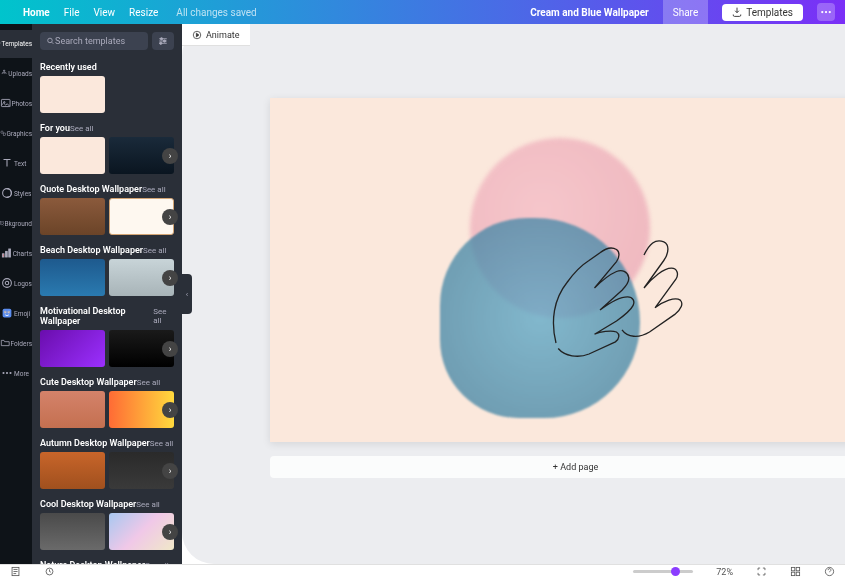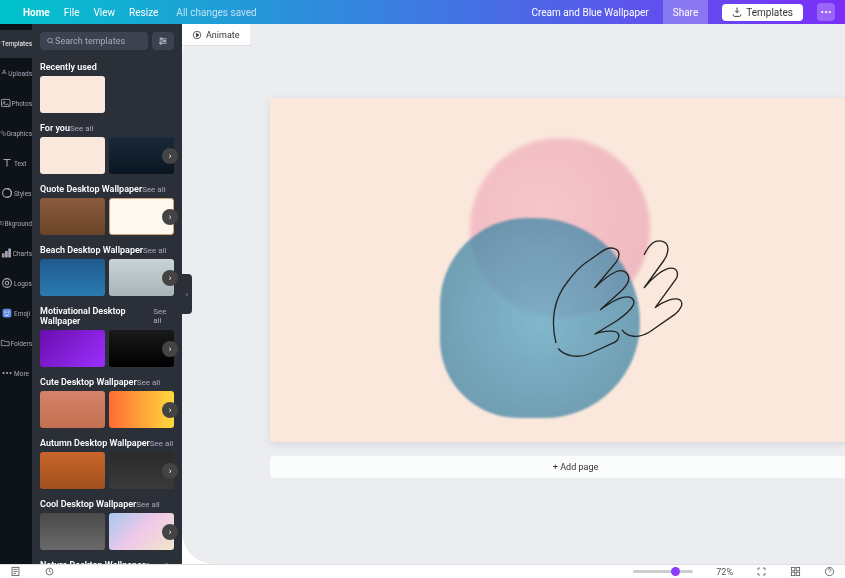--- a/index.html
+++ b/index.html
@@ -3,21 +3,21 @@
   <meta charset="utf-8">
   <style>
     * { margin: 0; padding: 0; box-sizing: border-box; font-family: -apple-system, BlinkMacSystemFont, "Segoe UI", Roboto, sans-serif; }
     body { width: 845px; height: 578px; overflow: hidden; background: #fff; display: flex; flex-direction: column; }
 
     
     .topbar { height: 24px; background: linear-gradient(90deg, #00c4cc, #7b2ff7); display: flex; align-items: center; padding: 0 10px; color: #fff; font-size: 10px; gap: 14px; }
     .topbar .menu-item { cursor: pointer; }
     .topbar .saved { opacity: 0.7; margin-left: 4px; }
     .topbar .spacer { flex: 1; }
-    .topbar .doc-title { font-weight: 400; }
+    .topbar .doc-title { font-weight: 700; }
     .topbar .share-btn { background: rgba(255,255,255,0.25); border-radius: 4px; padding: 15px 10px; cursor: pointer; }
     .topbar .download-btn { background: #fff; color: #333; border-radius: 4px; padding: 3px 10px; display: flex; align-items: center; gap: 4px; cursor: pointer; }
     .topbar .more-btn { background: rgba(255,255,255,0.25); border-radius: 4px; width: 18px; height: 18px; display: flex; align-items: center; justify-content: center; cursor: pointer; }
 
     
     .main { flex: 1; display: flex; overflow: hidden; }
 
     
     .rail { width: 32px; background: #0e1318; display: flex; flex-direction: column; align-items: center; padding-top: 6px; gap: 2px; }
     .rail-item { display: flex; flex-direction: row; align-items: center; color: #aab; font-size: 6.5px; padding: 6px 0; cursor: pointer; width: 100%; }

